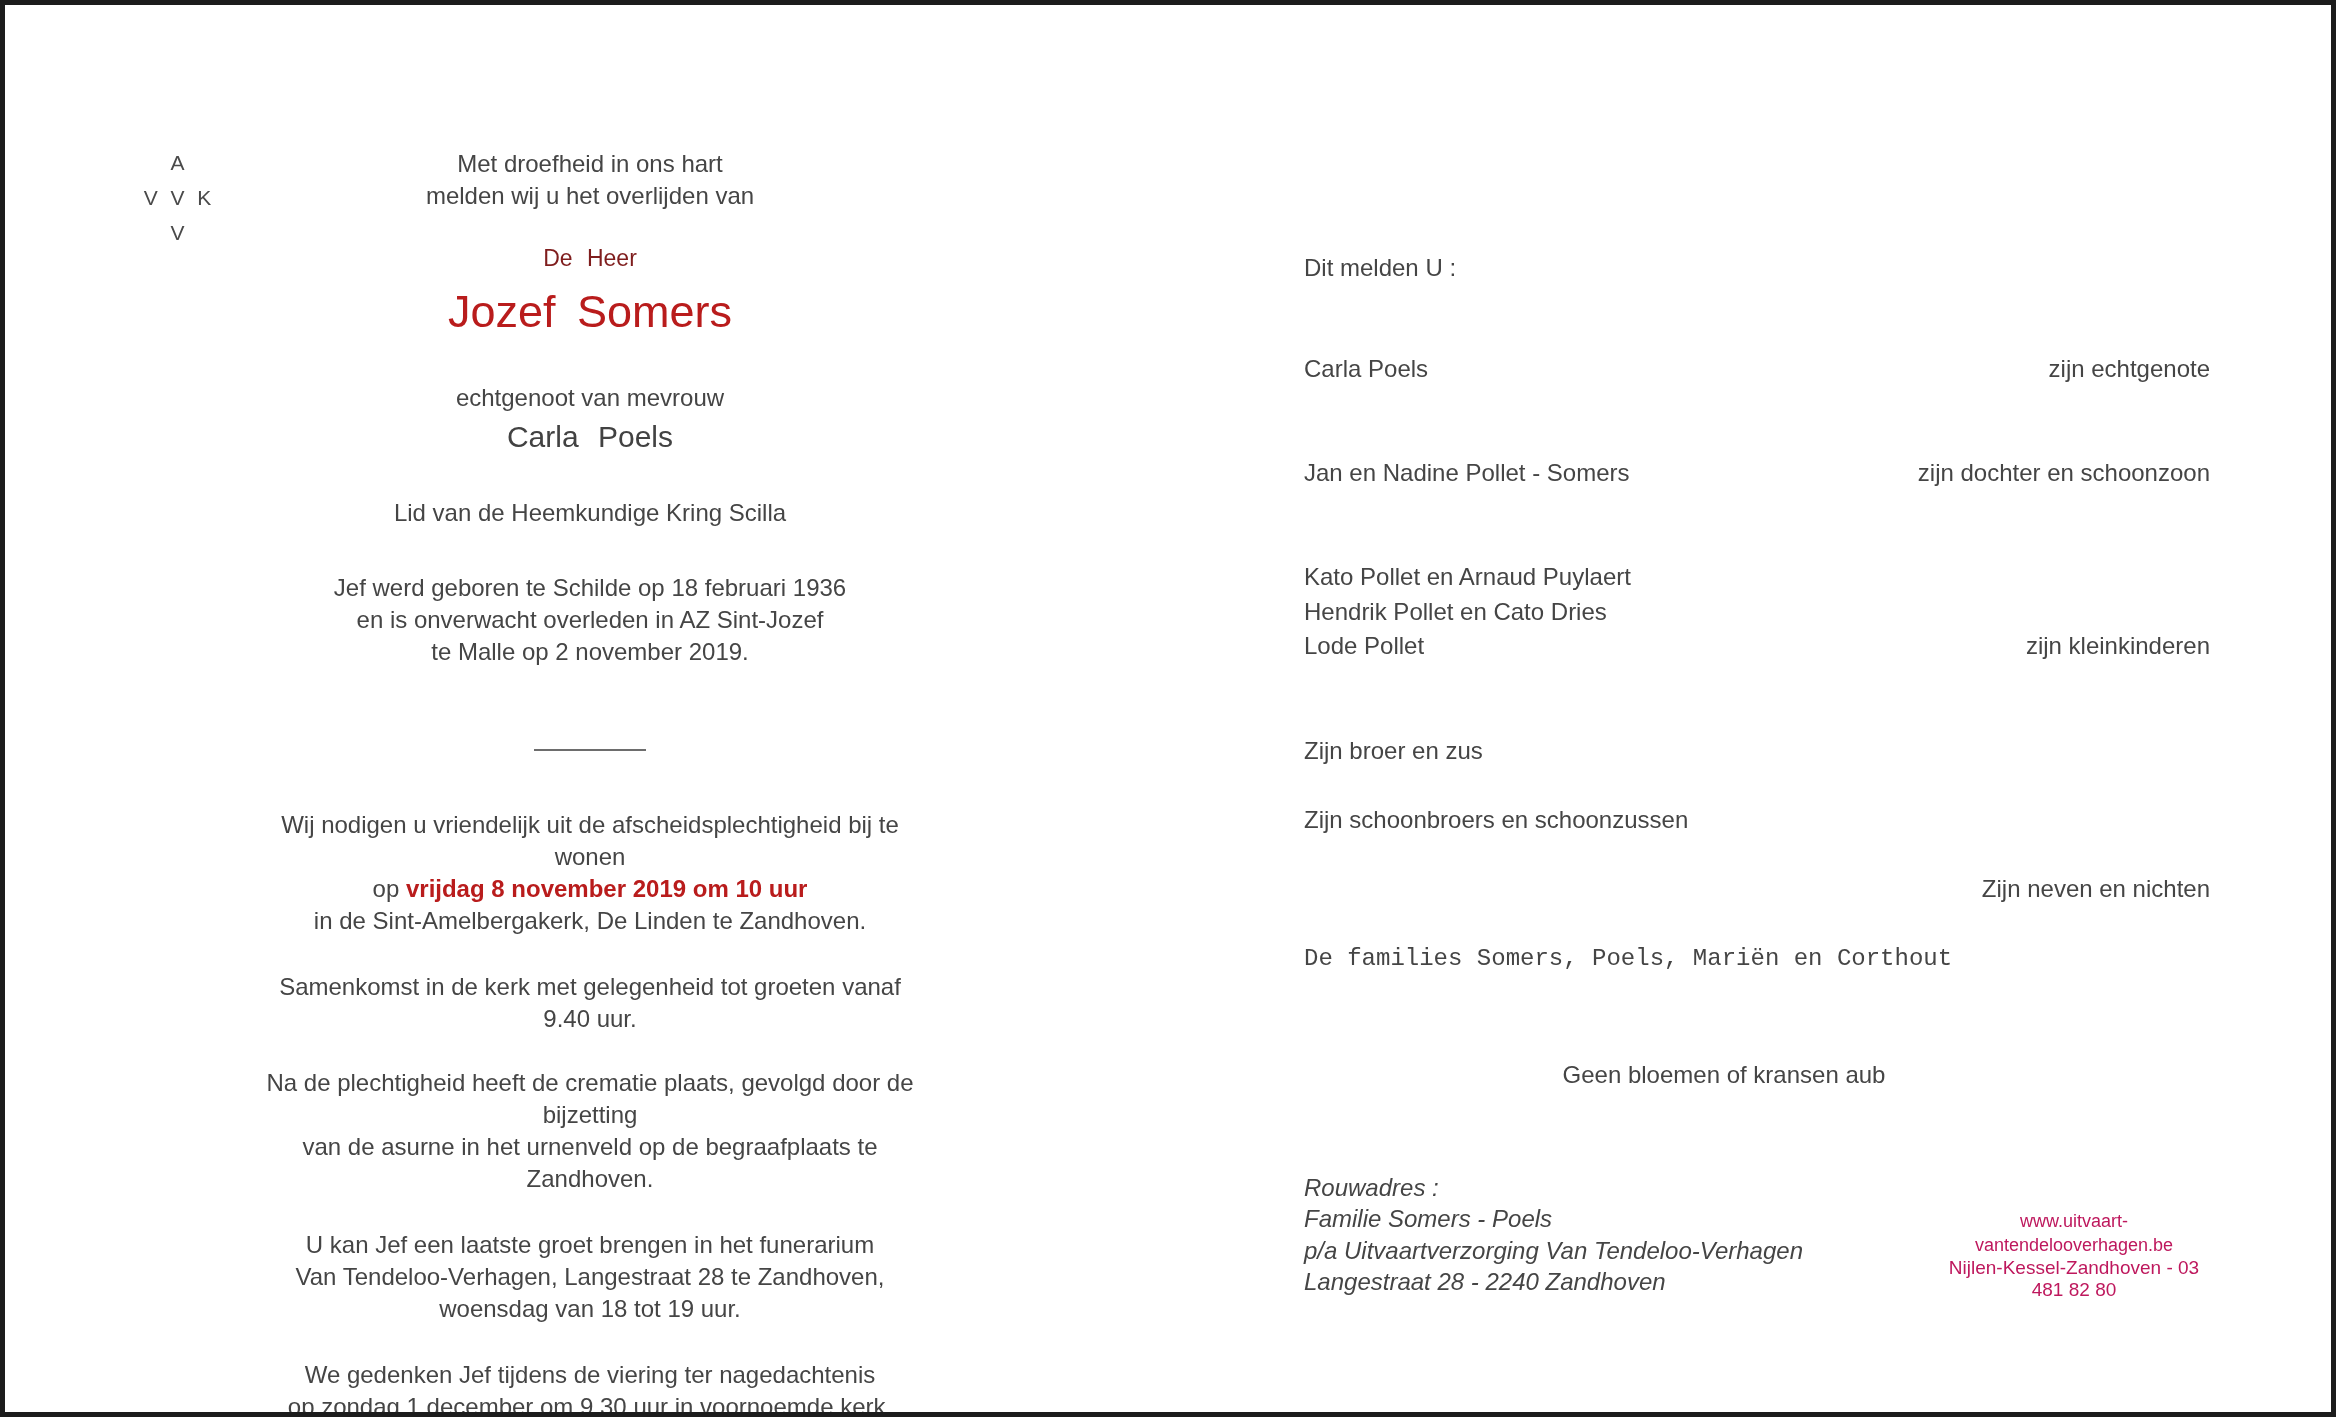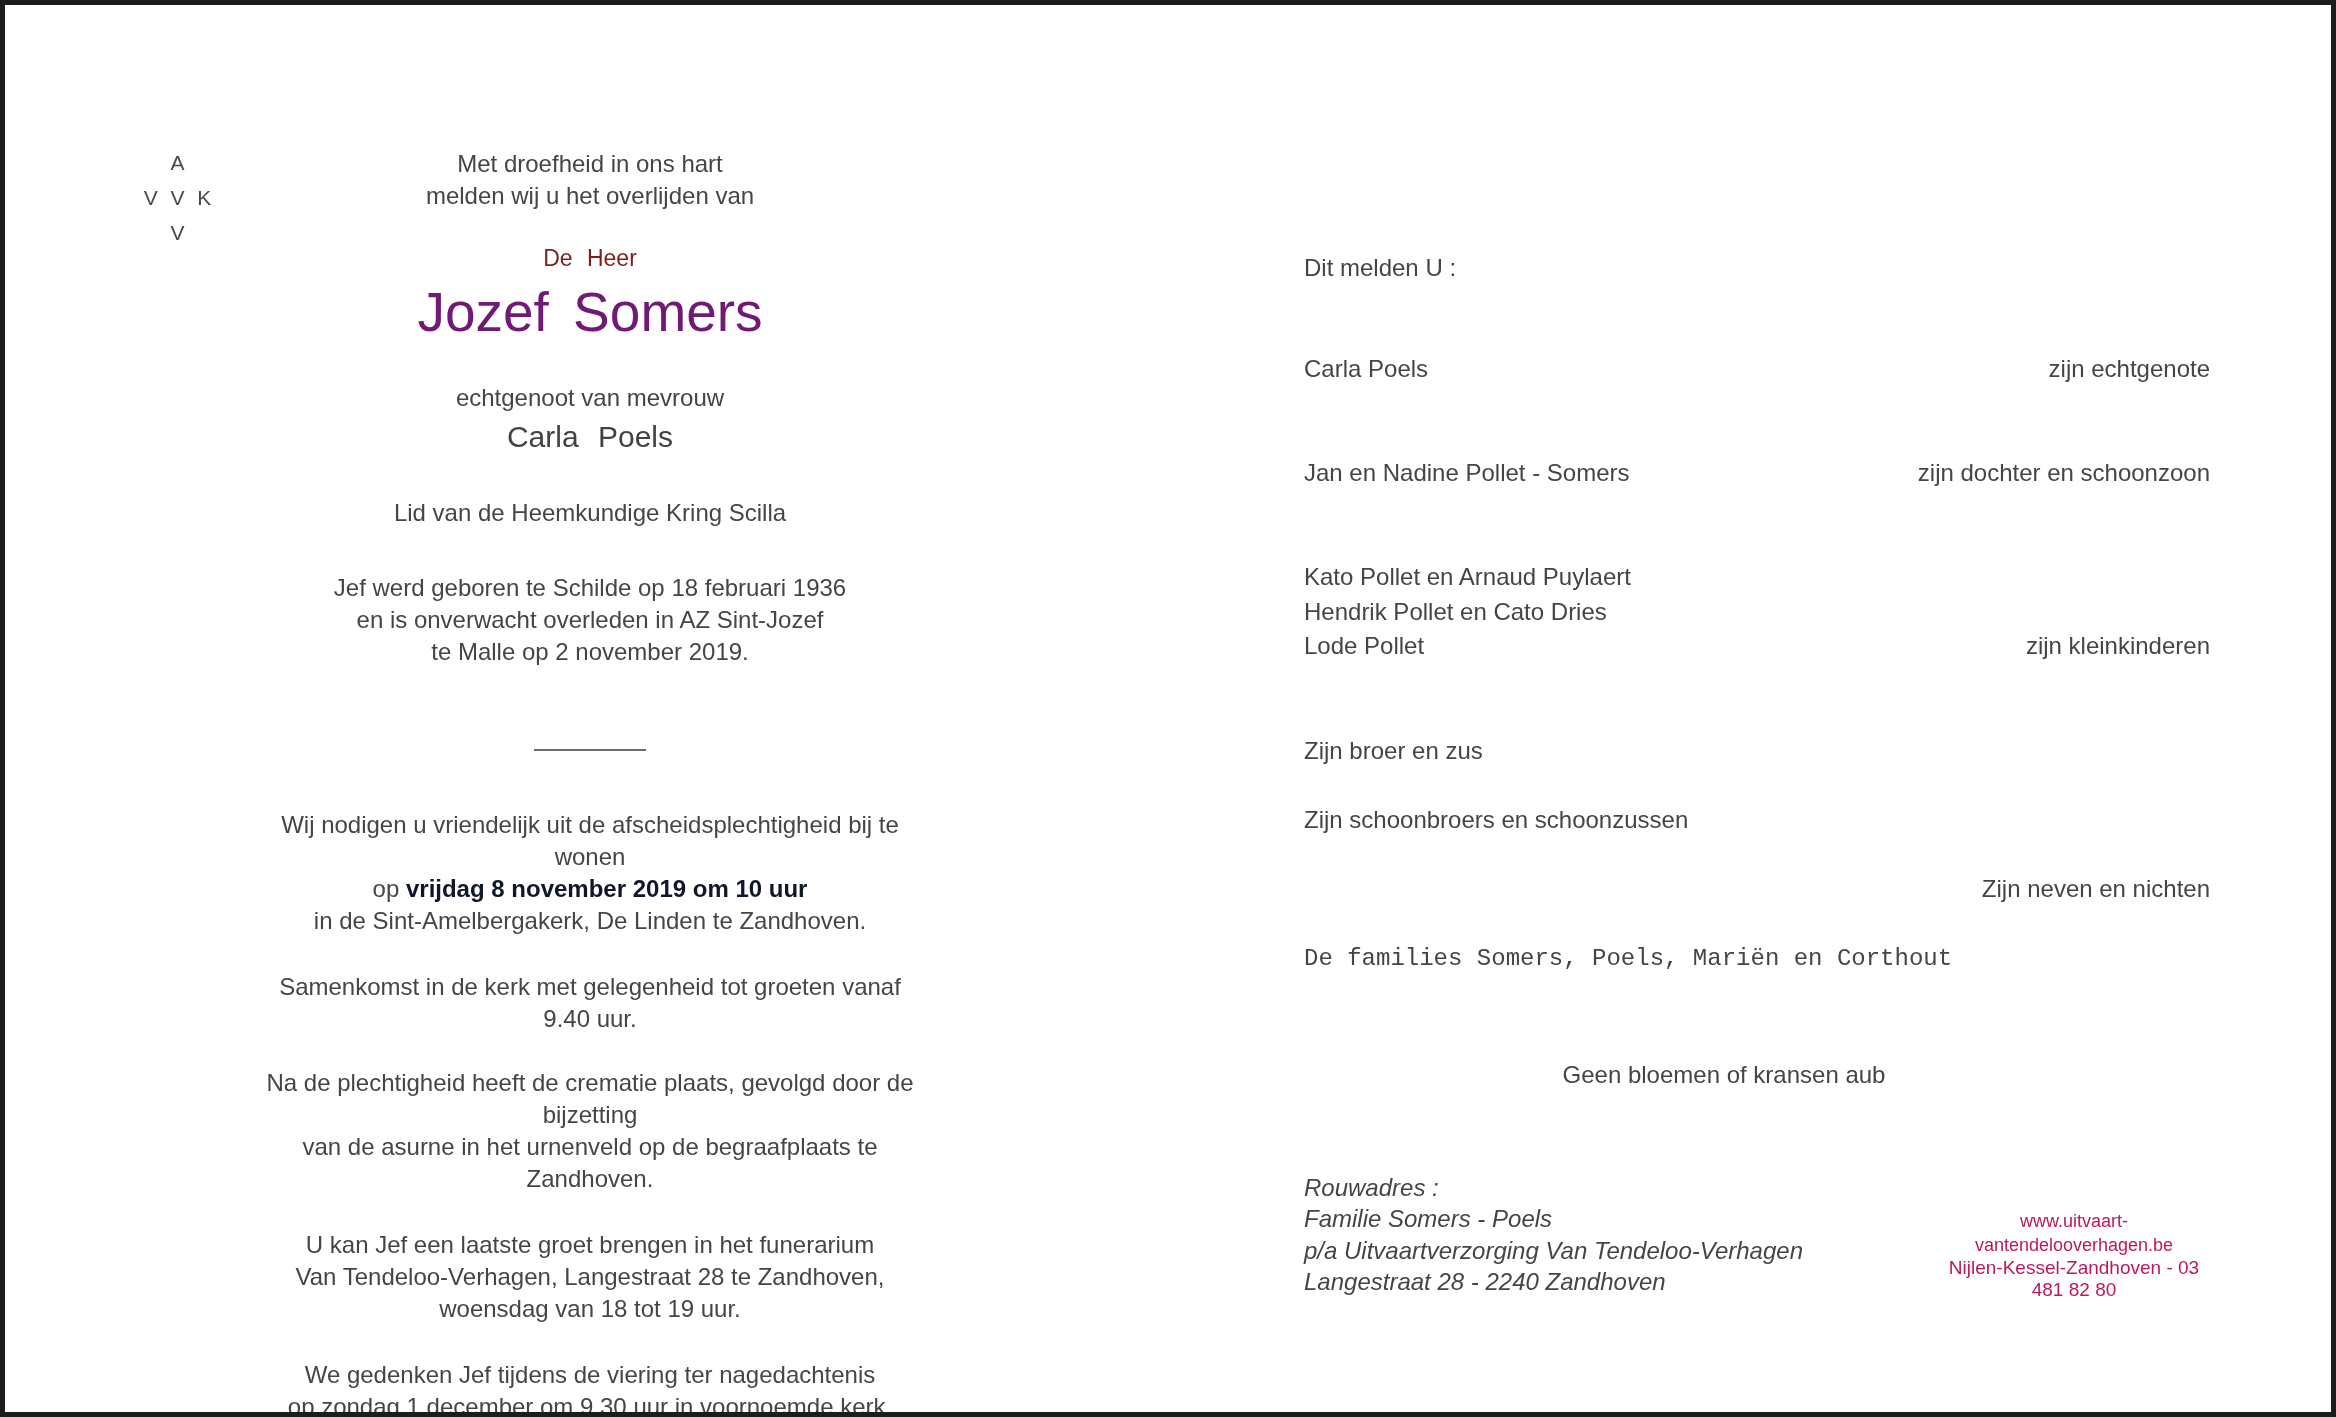--- a/index.html
+++ b/index.html
@@ -33,32 +33,32 @@
   .left-col {
     position: absolute;
     left: 255px; top: 143px;
     width: 660px;
     text-align: center;
     font-size: 24px;
     line-height: 32px;
   }
   .left-col p { margin: 0; }
   .salutation { margin-top: 30px !important; font-size: 23px; word-spacing: 8px; color: #7f1d1d; }
-  .deceased-name { margin-top: 12px !important; font-size: 55px; line-height: 52px; word-spacing: 9px; color: #701a75; }
+  .deceased-name { margin-top: 12px !important; font-size: 45px; line-height: 52px; word-spacing: 9px; color: #b91c1c; }
   .spouse-intro { margin-top: 44px !important; }
   .spouse-name { margin-top: 3px !important; font-size: 30px; line-height: 40px; word-spacing: 11px; color: #424242; }
   .membership { margin-top: 40px !important; }
   .life-dates { margin-top: 43px !important; }
   .divider {
     margin: 81px auto 0 auto;
     width: 112px; height: 2px;
     background: #6d6d6d;
   }
   .invitation { margin-top: 58px !important; text-align: center; }
-  .invitation b { font-weight: 700; color: #0f172a; }
+  .invitation b { font-weight: 700; color: #b91c1c; }
   .gathering { margin-top: 34px !important; }
   .cremation { margin-top: 32px !important; }
   .funerarium { margin-top: 34px !important; }
   .memorial { margin-top: 34px !important; }
 
   
   .right-col {
     position: absolute;
     left: 1299px; top: 247px;
     width: 906px;

